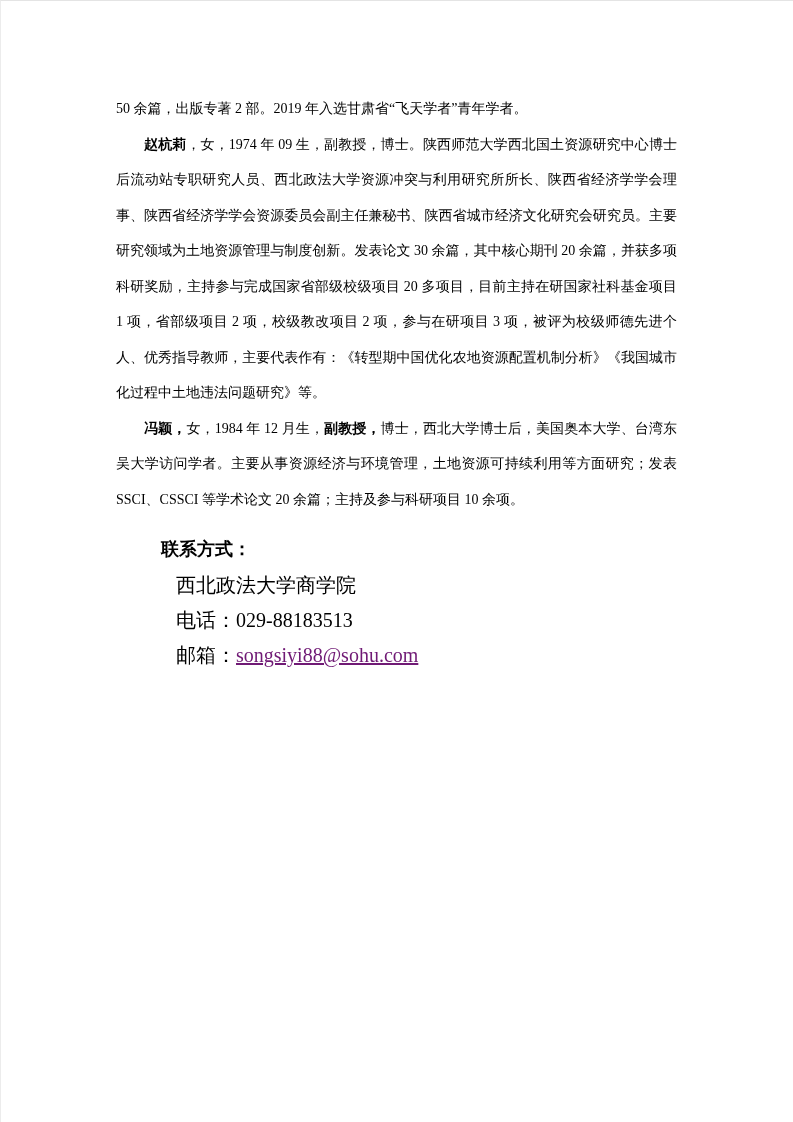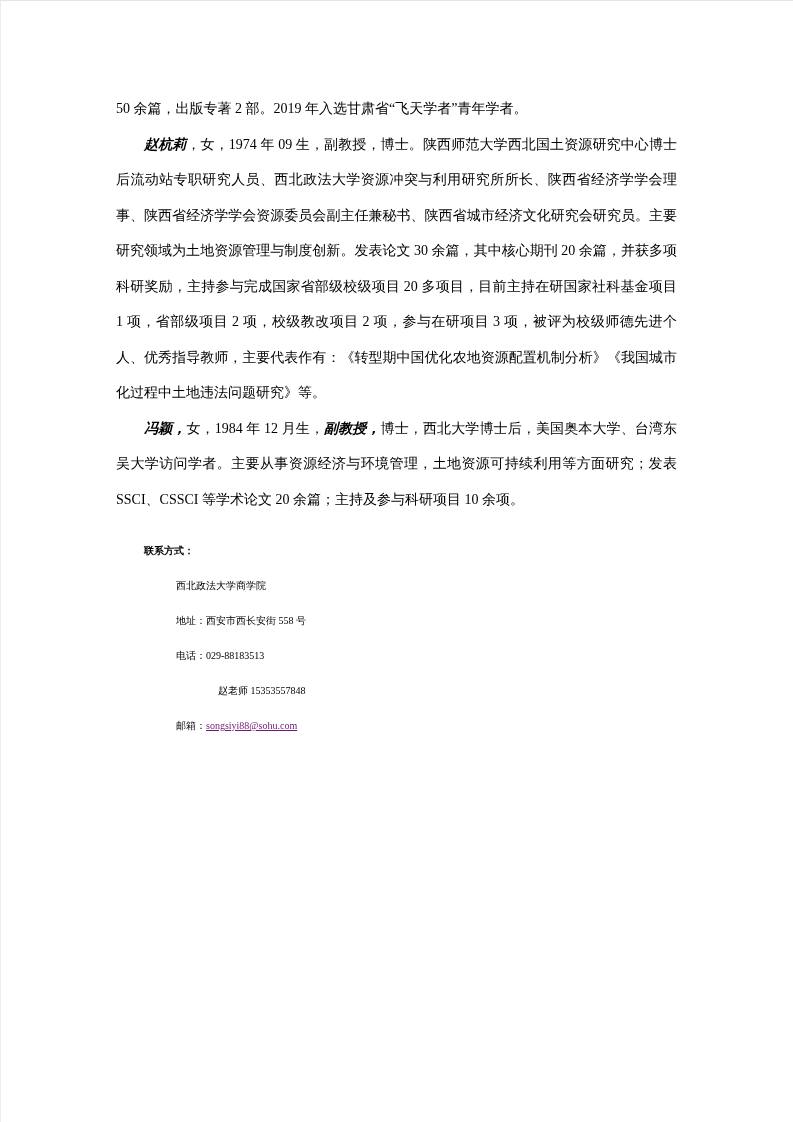--- a/index.html
+++ b/index.html
@@ -30,34 +30,34 @@
     font-size: 14px;
     line-height: 35.5px;
     text-align: justify;
     color: #000000;
   }
   .body-par.indent {
     text-indent: 2em;
   }
   .bold {
     font-weight: bold;
-    font-style: italic;
   }
   .contact-block {
     margin-top: 16px;
   }
   .contact-heading {
-    margin: 0 0 0 28px;
-    font-size: 10px;
+    margin: 0 0 0 45px;
+    font-size: 18px;
     line-height: 35px;
     font-weight: bold;
+    font-family: Liberation Mono, monospace;
   }
   .contact-line {
     margin: 0 0 0 60px;
-    font-size: 10px;
+    font-size: 20px;
     line-height: 35px;
   }
   .contact-line.phone2 {
     padding-left: 42px;
   }
   a.email-link {
     color: #701a75;
     text-decoration: underline;
   }
 </style>
@@ -72,25 +72,23 @@
     <p class="body-par indent"><span class="bold">赵杭莉</span><span>，女，1974 年 09 生，副教授，博士。陕西师范大学西北国土资源研究中心博士后流动站专职研究人员、西北政法大学资源冲突与利用研究所所长、陕西省经济学学会理事、陕西省经济学学会资源委员会副主任兼秘书、陕西省城市经济文化研究会研究员。主要研究领域为土地资源管理与制度创新。发表论文 30 余篇，其中核心期刊 20 余篇，并获多项科研奖励，主持参与完成国家省部级校级项目 20 多项目，目前主持在研国家社科基金项目 1 项，省部级项目 2 项，校级教改项目 2 项，参与在研项目 3 项，被评为校级师德先进个人、优秀指导教师，主要代表作有：《转型期中国优化农地资源配置机制分析》《我国城市化过程中土地违法问题研究》等。</span></p>
 
     <p class="body-par indent"><span class="bold">冯颖，</span><span>女，1984 年 12 月生，</span><span class="bold">副教授，</span><span>博士，西北大学博士后，美国奥本大学、台湾东吴大学访问学者。主要从事资源经济与环境管理，土地资源可持续利用等方面研究；发表 SSCI、CSSCI 等学术论文 20 余篇；主持及参与科研项目 10 余项。</span></p>
 
     <div class="contact-block">
 
       <p class="contact-heading">联系方式：</p>
 
       <p class="contact-line">西北政法大学商学院</p>
 
-      <p class="contact-line"><span>地址：</span><span>西安市西长安街 558 号</span></p>
 
 
       <p class="contact-line"><span>电话：</span><span>029-88183513</span></p>
 
-      <p class="contact-line phone2"><span>赵老师 15353557848</span></p>
 
       <p class="contact-line"><span>邮箱：</span><a class="email-link" href="#">songsiyi88@sohu.com</a></p>
 
 
     </div>
   </div>
 </div>
 
 </body></html>

